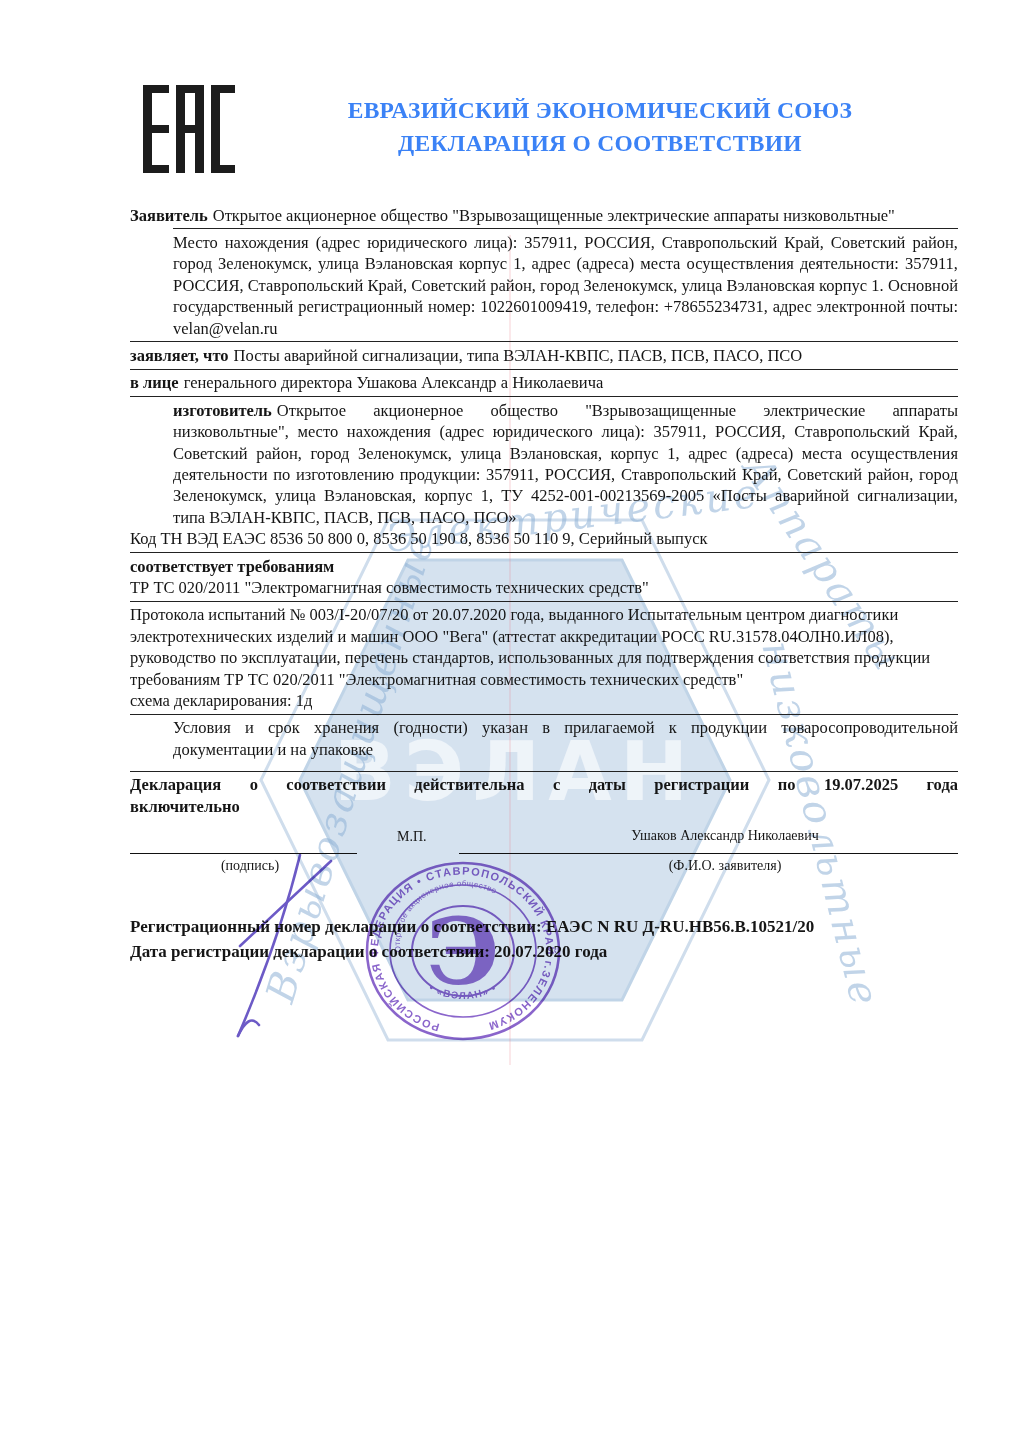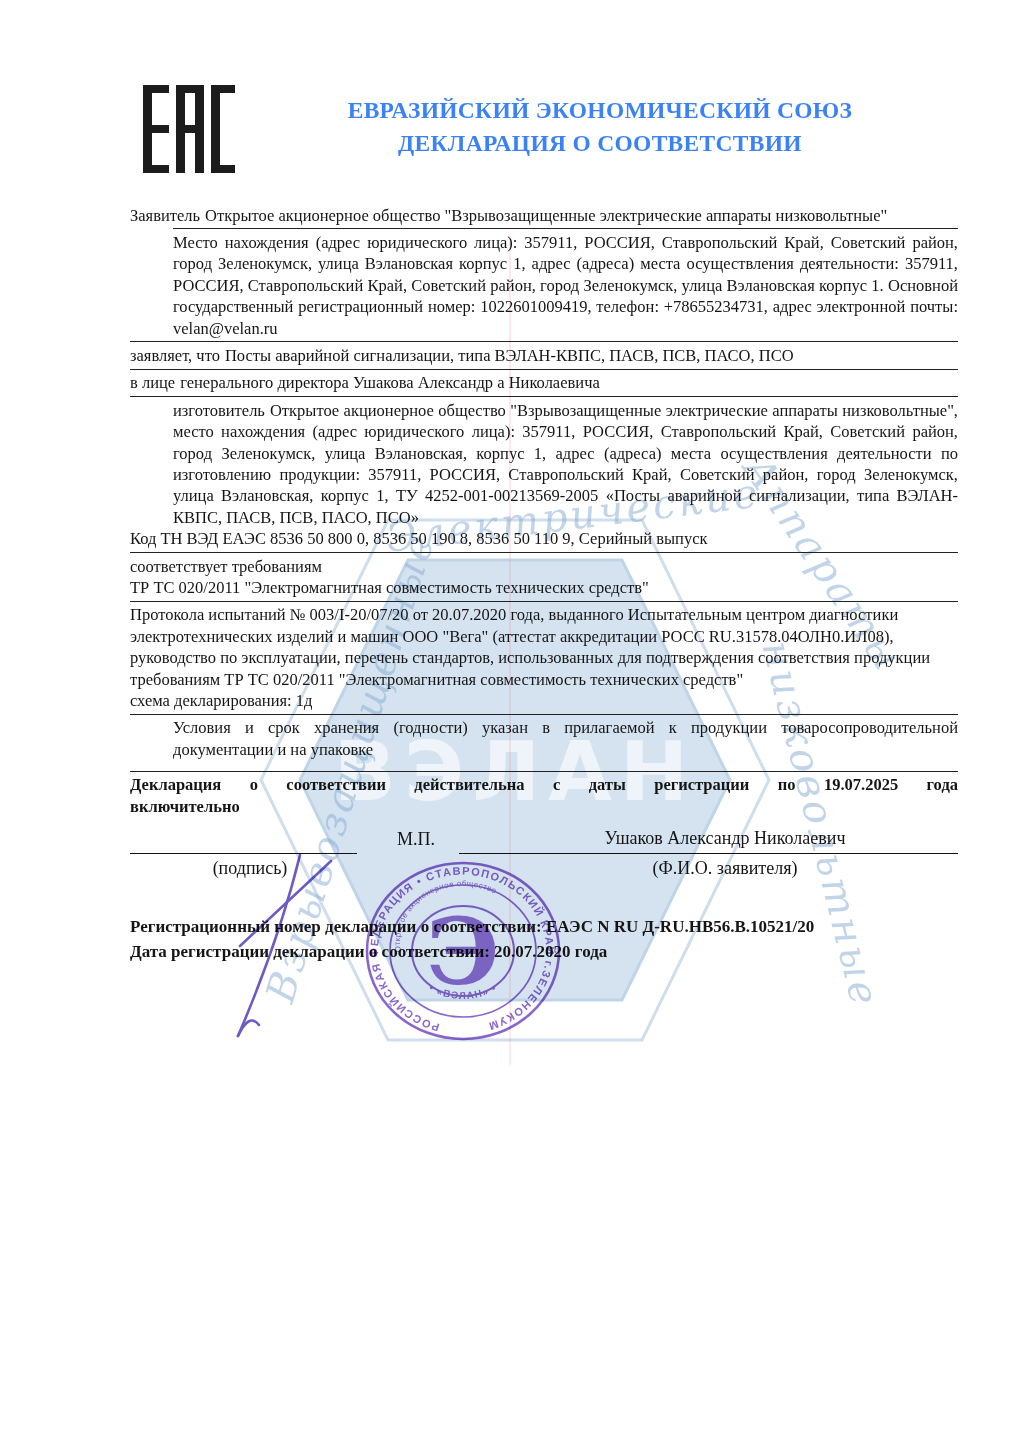--- a/index.html
+++ b/index.html
@@ -14,27 +14,27 @@
   .scan-line{position:absolute;left:509px;top:235px;width:2px;height:830px;
     background:rgba(235,128,140,0.18);z-index:1;}
   
   .eac-logo{position:absolute;left:143px;top:85px;width:92px;height:88px;z-index:2;}
   .title-block{position:absolute;left:240px;top:94px;width:720px;text-align:center;z-index:2;}
   .title-line{font-weight:bold;font-size:23.5px;line-height:33px;color:#3b82f6;letter-spacing:0.3px;}
   
   .content{position:absolute;left:130px;top:202px;width:828px;z-index:2;}
   .sec{font-size:16.5px;line-height:21.4px;padding:2.5px 0;}
   .bt{border-top:1.4px solid #222;}
-  .b{font-weight:normal;}
+  .b{font-weight:bold;}
   .b.lbl{margin-right:5px;}
   .just{text-align:justify;margin-left:43px;}
   .force-just{text-align:justify;text-align-last:justify;}
   .validity{margin-top:8px;font-weight:bold;}
   
-  .sig-row{position:relative;height:64px;margin-top:6px;font-size:18px;}
+  .sig-row{position:relative;height:64px;margin-top:6px;font-size:14px;}
   .sig-mp{position:absolute;left:267px;top:3px;}
   .sig-line-left{position:absolute;left:0;top:27px;width:227px;border-top:1.8px solid #111;}
   .sig-line-right{position:absolute;left:329px;top:27px;width:499px;border-top:1.8px solid #111;}
   .sig-fio{position:absolute;left:380px;top:2px;width:430px;text-align:center;}
   .sig-cap-left{position:absolute;left:40px;top:32px;width:160px;text-align:center;}
   .sig-cap-right{position:absolute;left:380px;top:32px;width:430px;text-align:center;}
   
   .reg-block{margin-top:24px;font-weight:bold;font-size:17px;line-height:25px;}
   
   .stamp-svg{position:absolute;left:358px;top:852px;width:210px;height:198px;z-index:3;

